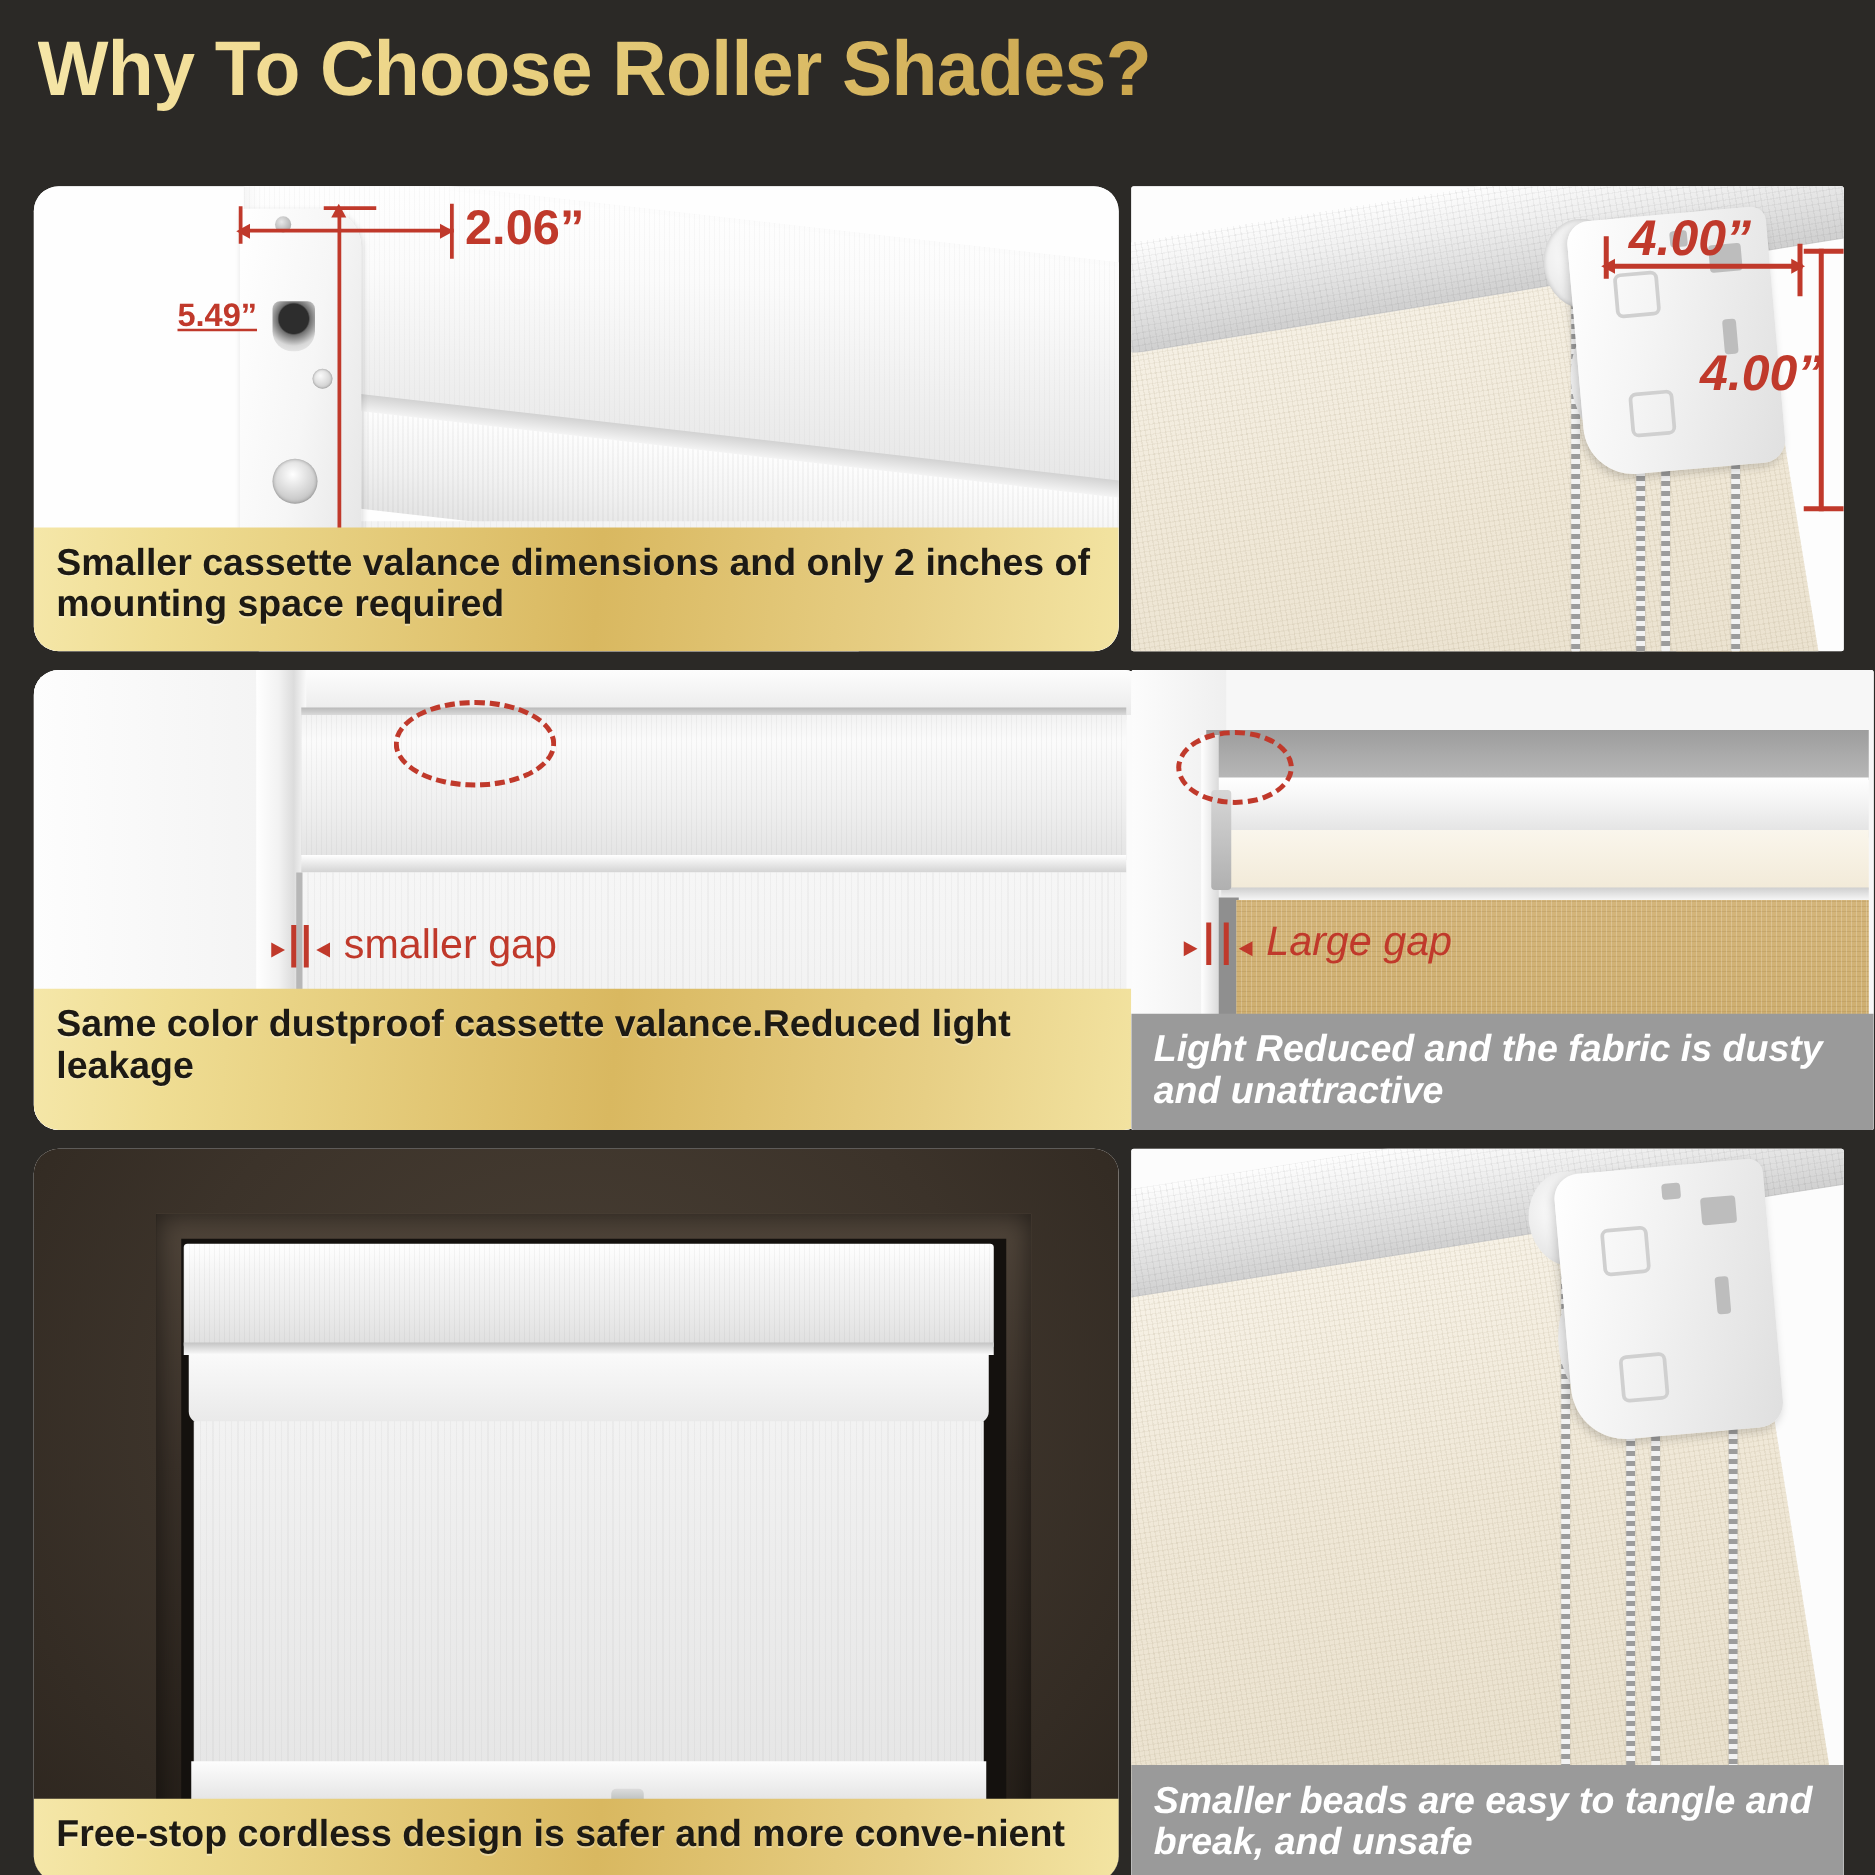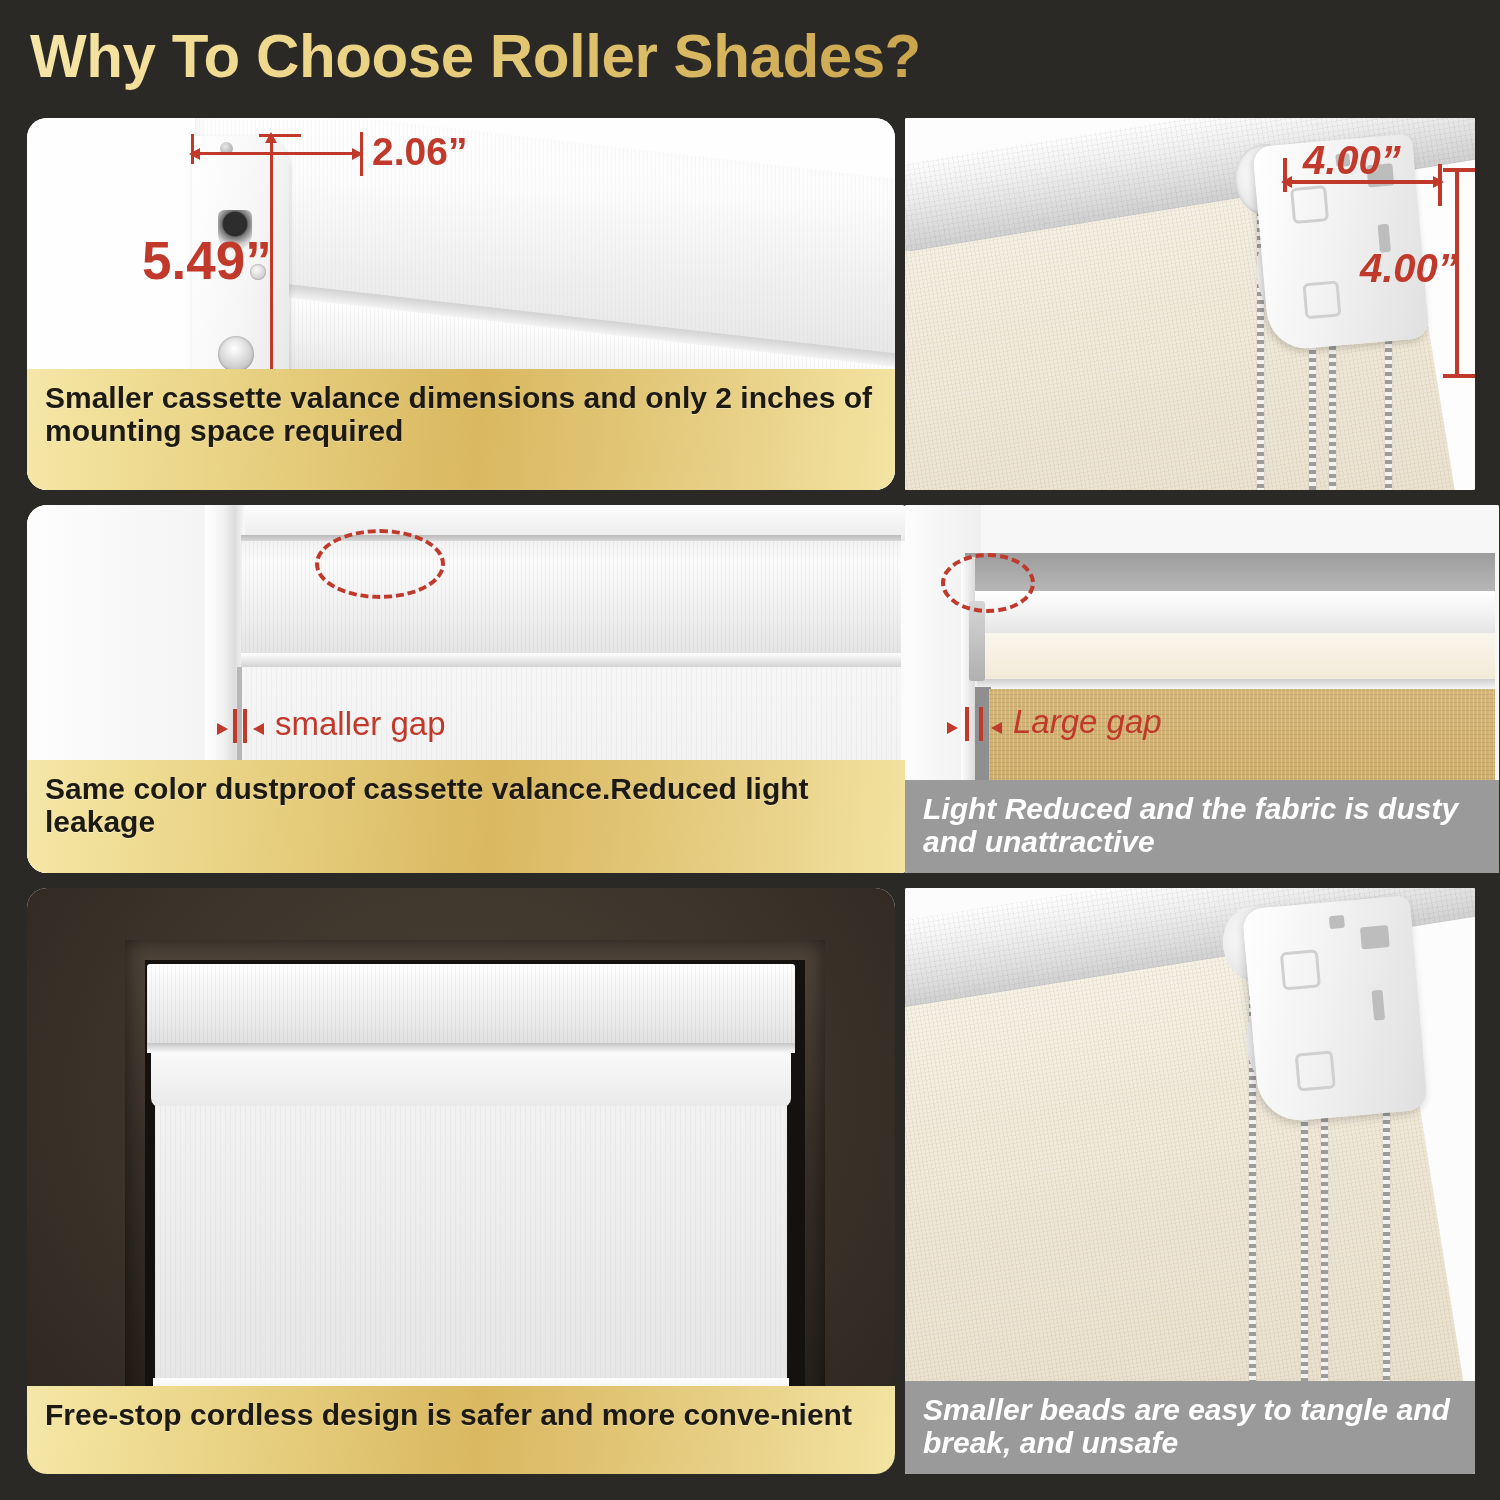--- a/index.html
+++ b/index.html
@@ -20,21 +20,21 @@
     font-size:62px;font-weight:bold;letter-spacing:-0.5px;
     background:linear-gradient(100deg,#f5e6a8 0%,#f2dd96 18%,#e8cf7e 45%,#d9b963 72%,#c9a44c 100%);
     -webkit-background-clip:text;background-clip:text;
     color:transparent;-webkit-text-fill-color:transparent;
     white-space:nowrap;
     font-family:"Liberation Sans", sans-serif;
     transform:scaleX(0.97);transform-origin:left center;
   }
 
   
-  .panel{position:absolute;overflow:hidden;background:#fff;}
+  .panel{position:absolute;overflow:hidden;background:#fff;margin-top:31px;}
   .panel.good{border-radius:20px;}
   .panel.bad{border-radius:2px;}
 
   
   .col-l{left:27px;width:868px;}
   .col-r{left:905px;width:570px;font-style:italic;}
   .row-1{top:118px;height:372px;}
   .row-2{top:505px;height:368px;padding-left:24px;}
   .row-3{top:888px;height:586px;}
 
@@ -50,21 +50,21 @@
     color:#1d1a14;
     border-bottom-left-radius:20px;border-bottom-right-radius:20px;
     font-size:30px;
     text-shadow:0 1px 0 rgba(255,255,255,.35);
   }
   .cap.gray{
     background:#9a9a9a;
     color:#ffffff;
     font-size:30px;
   }
-  .cap.gold.tall{padding-bottom:42px;}
+  .cap.gold.tall{padding-bottom:20px;}
   .cap.gold.short{padding-bottom:34px;}
 
   
   .stage{position:absolute;inset:0;}
 
   
   .p1-bg{position:absolute;inset:0;background:#fefefe;}
   .p1-valance{
     position:absolute;left:168px;top:22px;width:720px;height:215px;
     background:linear-gradient(176deg,#ffffff 0%,#fbfbfb 30%,#ededed 68%,#e2e2e2 100%);
@@ -408,21 +408,21 @@
     <div class="dim-line" style="left:333px;top:14px;width:3px;height:44px;"></div>
     <div class="dim-txt" style="left:345px;top:12px;font-size:39px;">2.06”</div>
   </div>
 
   <div>
     <div class="dim-line" style="left:243px;top:18px;width:3px;height:290px;"></div>
     <div class="arrow-u" style="left:238px;top:14px;"></div>
     <div class="arrow-d" style="left:238px;top:298px;"></div>
     <div class="dim-line" style="left:232px;top:16px;width:42px;height:3px;"></div>
     <div class="dim-line" style="left:232px;top:304px;width:42px;height:3px;"></div>
-    <div class="dim-txt" style="left:115px;top:112px;font-size:53px;">5.49”</div>
+    <div class="dim-txt" style="left:115px;top:88px;font-size:26px;text-decoration:underline;">5.49”</div>
   </div>
 
   <div class="cap gold tall">Smaller cassette valance dimensions and only 2 inches of mounting space required</div>
 </div>
 
 <div class="panel bad col-r row-1">
   <div class="stage">
     <div class="p2-bg"></div>
     <div class="p2-tan"></div>
     <div class="p2-fabric"></div>

